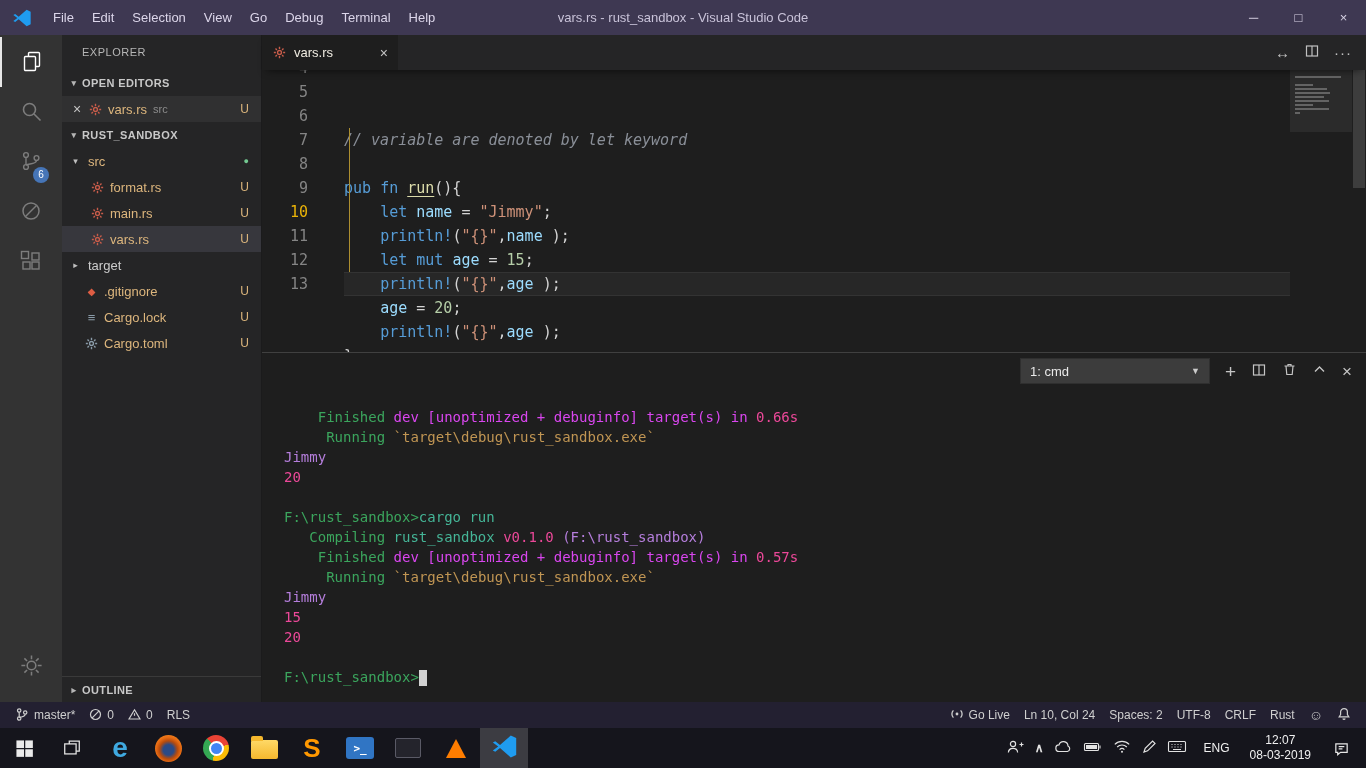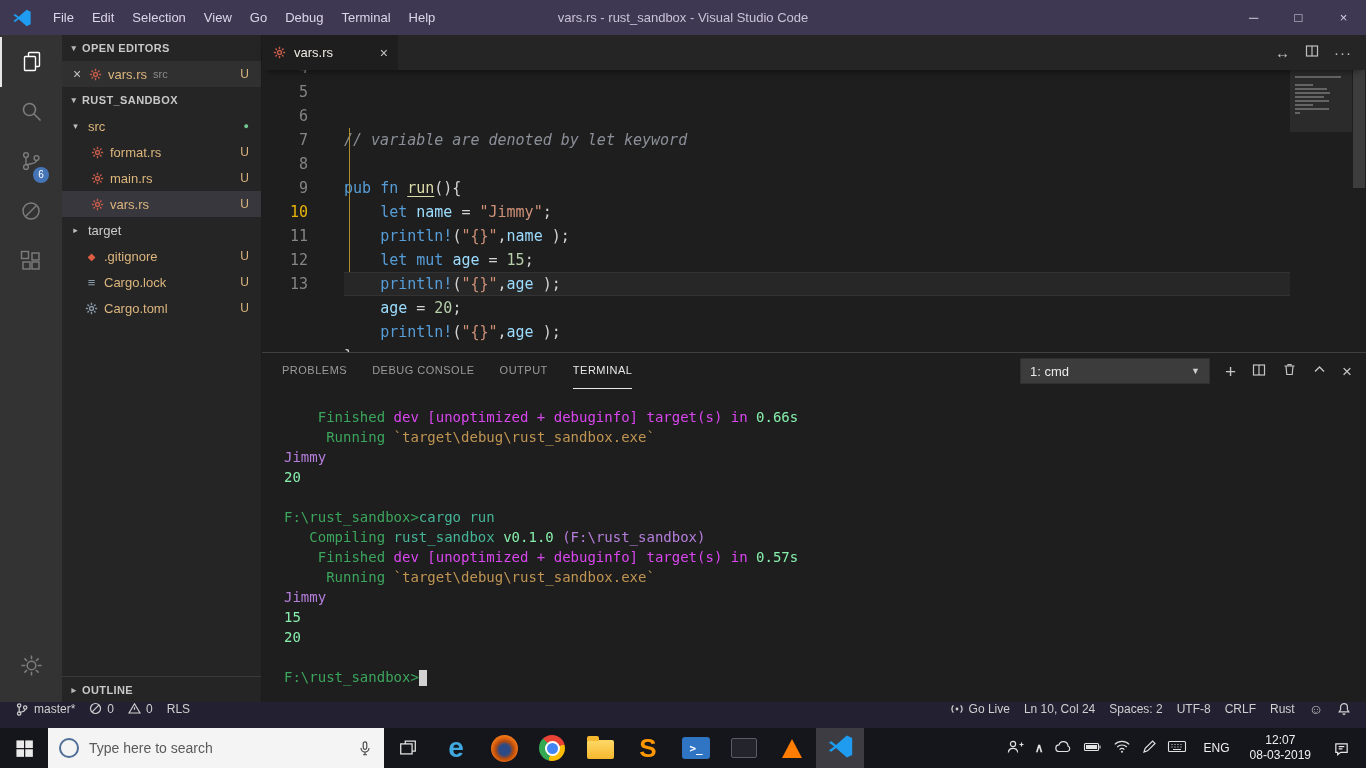--- a/index.html
+++ b/index.html
@@ -75,26 +75,26 @@
   .panel-tab.active{color:#e7e7e7;border-bottom-color:#e7e7e7}
   .panel-right{margin-left:auto;display:flex;align-items:center;gap:15px}
   .terminal-select{width:190px;height:26px;background:#3c3c3c;border:1px solid #2f2f2f;color:#e9e9e9;font-size:13px;display:flex;align-items:center;padding:0 9px;gap:8px}
   .sel-label{flex:1}
   .sel-arrow{font-size:9px;color:#cccccc}
   .panel-action{color:#c5c5c5;display:flex;align-items:center}
   .g-new-terminal{font-size:19px;line-height:1}
   .g-close-panel{font-size:17px;line-height:1}
   .terminal{flex:1;overflow:hidden;padding:18px 0 0 22px;font:14px/20px "DejaVu Sans Mono","Liberation Mono",monospace;white-space:pre;color:#ccc}
   .term-line{height:20px}
-  .t-w{color:#d946ef}.t-g{color:#3ba55d}.t-b{color:#86efac}.t-y{color:#c09553}.t-m{color:#b57edc}.t-t{color:#45b597}
+  .t-w{color:#d946ef}.t-g{color:#3ba55d}.t-b{color:#ec4899}.t-y{color:#c09553}.t-m{color:#b57edc}.t-t{color:#45b597}
   .t-cursor{display:inline-block;width:8px;height:16px;background:#d2d2d2;vertical-align:-3px}
 
   
   .statusbar{height:26px;flex:0 0 26px;background:#232031;display:flex;align-items:center;font-size:12px;color:#cfcfcf;padding:0 8px;z-index:20}
-  .sb-item{display:flex;align-items:flex-start;gap:5px;padding:0 7px;height:26px;white-space:nowrap}
+  .sb-item{display:flex;align-items:center;gap:5px;padding:0 7px;height:26px;white-space:nowrap}
   .sb-right{margin-left:auto;display:flex}
   .glyph{display:inline-block;line-height:1}
   .g-smiley{font-size:14px}
   .g-open-changes{font-size:15px}
   .g-more-actions{font-size:15px;letter-spacing:1px}
   .g-chevron-up{font-size:12px;font-weight:bold}
 
   
   .taskbar{height:40px;flex:0 0 40px;background:#15151c;display:flex;align-items:stretch;z-index:40;color:#e4e4e4}
   .start{width:48px;display:flex;align-items:center;justify-content:center;color:#eaeaea}
@@ -191,20 +191,21 @@
         </div>
         <div class="activity-item activity-bottom">
           <span class="glyph g-settings"><svg width="25" height="25" viewBox="0 0 26 26" fill="none" stroke="currentColor" stroke-width="1.6">
               <circle cx="13" cy="13" r="4.5"></circle>
               <path d="M13 2.5v4M13 19.5v4M2.5 13h4M19.5 13h4M5.6 5.6l2.8 2.8M17.6 17.6l2.8 2.8M20.4 5.6l-2.8 2.8M8.4 17.6l-2.8 2.8"></path>
             </svg></span>
         </div>
       </aside>
 
     <aside class="sidebar">
+      <div class="sidebar-title">EXPLORER</div>
       <div class="section-header">
         <span class="sec-arrow">▾</span>
         <span>OPEN EDITORS</span>
       </div>
       <div class="oe-item">
         <span class="oe-close">×</span>
         <span class="file-ico" id="oe-file-icon">
             <svg width="13" height="13" viewBox="0 0 14 14" fill="none" stroke="#c75c4a" stroke-width="1.5">
               <circle cx="7" cy="7" r="2.1"></circle>
               <path d="M7 .9v2.2M7 10.9v2.2M.9 7h2.2M10.9 7h2.2M2.7 2.7l1.5 1.5M9.8 9.8l1.5 1.5M11.3 2.7L9.8 4.2M4.2 9.8l-1.5 1.5"></path>
@@ -335,26 +336,20 @@
             <div class="mini-mark" style="top: 38px; left: 5px; width: 33.6px;"></div>
             <div class="mini-mark" style="top: 42px; left: 5px; width: 5px;"></div>
           </div>
         <div class="vscrollbar">
           <div class="scroll-thumb"></div>
         </div>
       </div>
 
       <div class="panel">
         <div class="panel-header">
-          <div id="panel-tabs" style="display:flex">
-              <span class="panel-tab">PROBLEMS</span>
-              <span class="panel-tab">DEBUG CONSOLE</span>
-              <span class="panel-tab">OUTPUT</span>
-              <span class="panel-tab active">TERMINAL</span>
-            </div>
           <div class="panel-right">
             <div class="terminal-select">
               <span class="sel-label">1: cmd</span>
               <span class="sel-arrow">▼</span>
             </div>
             <div id="panel-actions" style="display:flex;gap:15px;align-items:center">
                 <span class="panel-action">
                   <span class="glyph g-new-terminal">+</span>
                 </span>
                 <span class="panel-action">
@@ -450,30 +445,20 @@
 
   <div class="taskbar">
     <div class="start">
       <svg width="19" height="19" viewBox="0 0 20 20" fill="currentColor">
           <rect x="1.5" y="1.5" width="8" height="8"></rect>
           <rect x="10.8" y="1.5" width="8" height="8"></rect>
           <rect x="1.5" y="10.8" width="8" height="8"></rect>
           <rect x="10.8" y="10.8" width="8" height="8"></rect>
         </svg>
     </div>
-    <div class="search-box">
-      <span class="cortana"></span>
-      <span class="search-text">Type here to search</span>
-      <span class="search-mic">
-        <svg width="16" height="17" viewBox="0 0 18 18" fill="none" stroke="currentColor" stroke-width="1.3">
-            <rect x="7" y="1.5" width="4" height="8.5" rx="2"></rect>
-            <path d="M4.5 8.5a4.5 4.5 0 0 0 9 0M9 13v3M6.8 16h4.4"></path>
-          </svg>
-      </span>
-    </div>
     <div class="taskview">
       <svg width="20" height="20" viewBox="0 0 22 22" fill="none" stroke="currentColor" stroke-width="1.4">
           <rect x="3" y="6.5" width="12.5" height="11"></rect>
           <path d="M8 6.5V3.5h11v11h-3.5"></path>
         </svg>
     </div>
     <div class="apps" id="apps">
         <div class="app-slot">
           <span class="icon-edge">e</span>
         </div>

